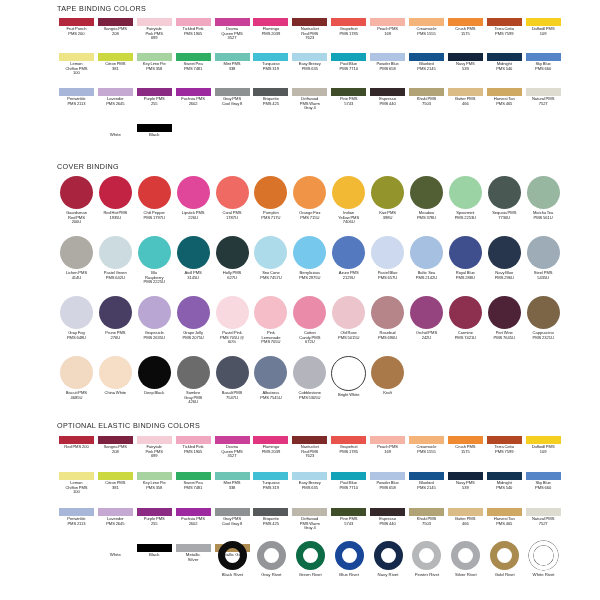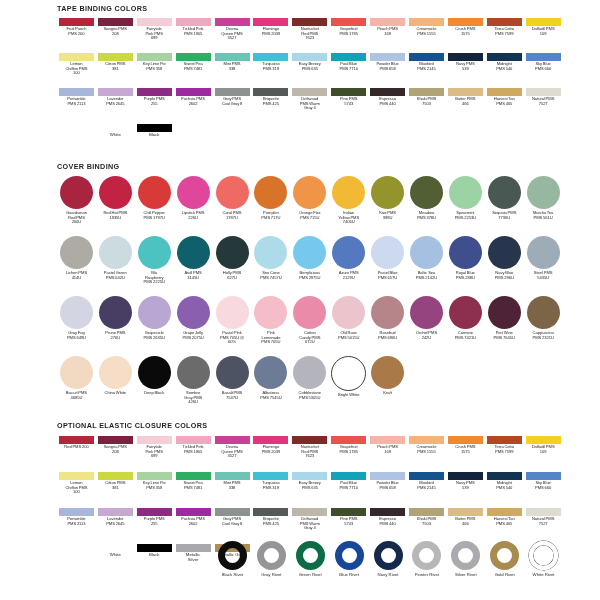--- a/index.html
+++ b/index.html
@@ -18,21 +18,21 @@
     position: relative;
     width: 600px;
     height: 600px;
     box-sizing: border-box;
     padding: 0;
   }
 
   
   .section-title {
     font-size: 7.2px;
-    font-weight: bold;
+    font-weight: normal;
     letter-spacing: 0.35px;
     color: #231f20;
     margin: 0;
     padding: 0;
   }
 
   
   .rect-row {
     display: flex;
     align-items: flex-start;
@@ -538,21 +538,21 @@
           <div class="circ-label">Bright White</div>
         </div>
         <div class="circ-cell">
           <span class="circ-chip" style="background: rgb(169, 121, 74);"></span>
           <div class="circ-label">Kraft</div>
         </div>
       </div>
   </div>
 
   <div class="blk" style="left:57px; top:421px;">
-    <div class="section-title">OPTIONAL ELASTIC CLOSURE COLORS</div>
+    <div class="section-title">OPTIONAL ELASTIC BINDING COLORS</div>
   </div>
 
   <div class="blk" style="left:57px; top:436px;">
     <div class="rect-row">
         <div class="rect-cell">
           <span class="rect-chip" style="background: rgb(179, 39, 60);"></span>
           <div class="rect-label">Red PMS 200</div>
         </div>
         <div class="rect-cell">
           <span class="rect-chip" style="background: rgb(124, 34, 64);"></span>

